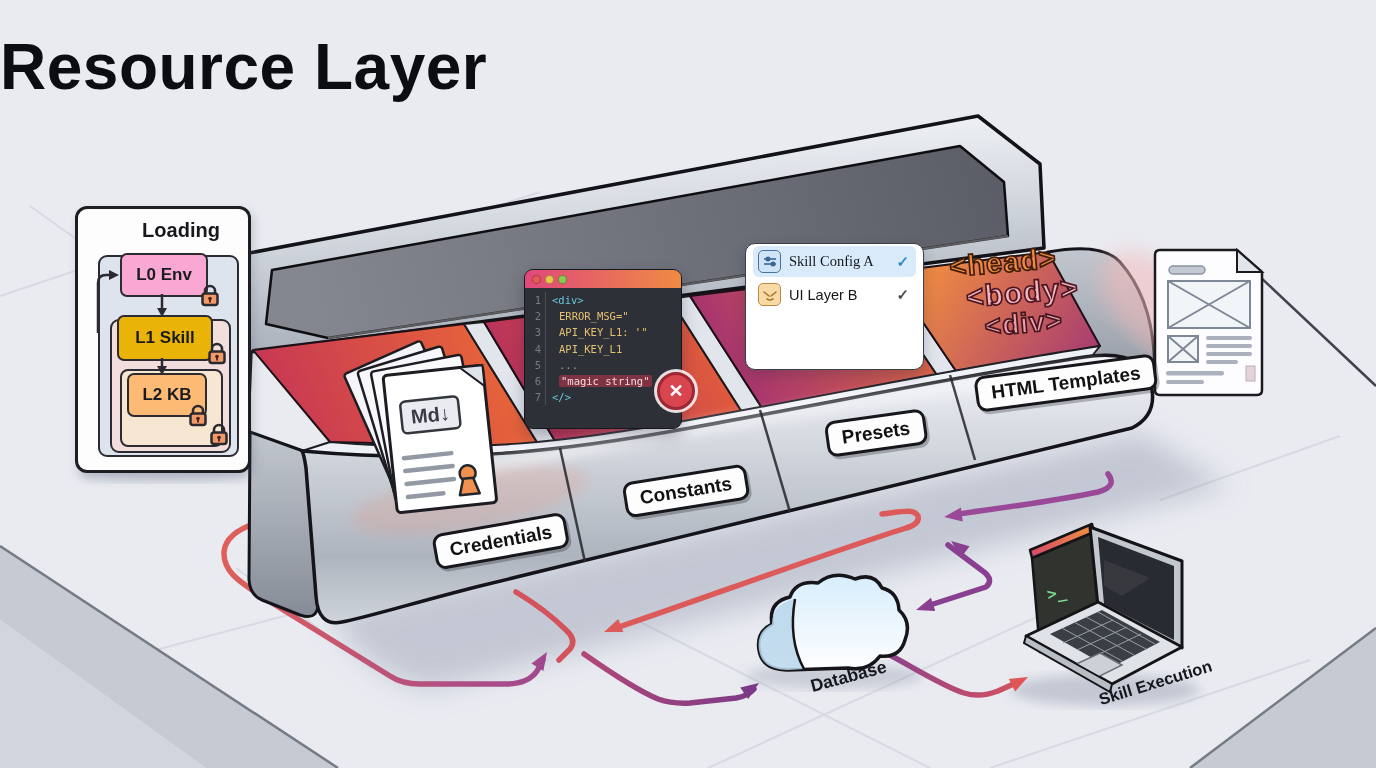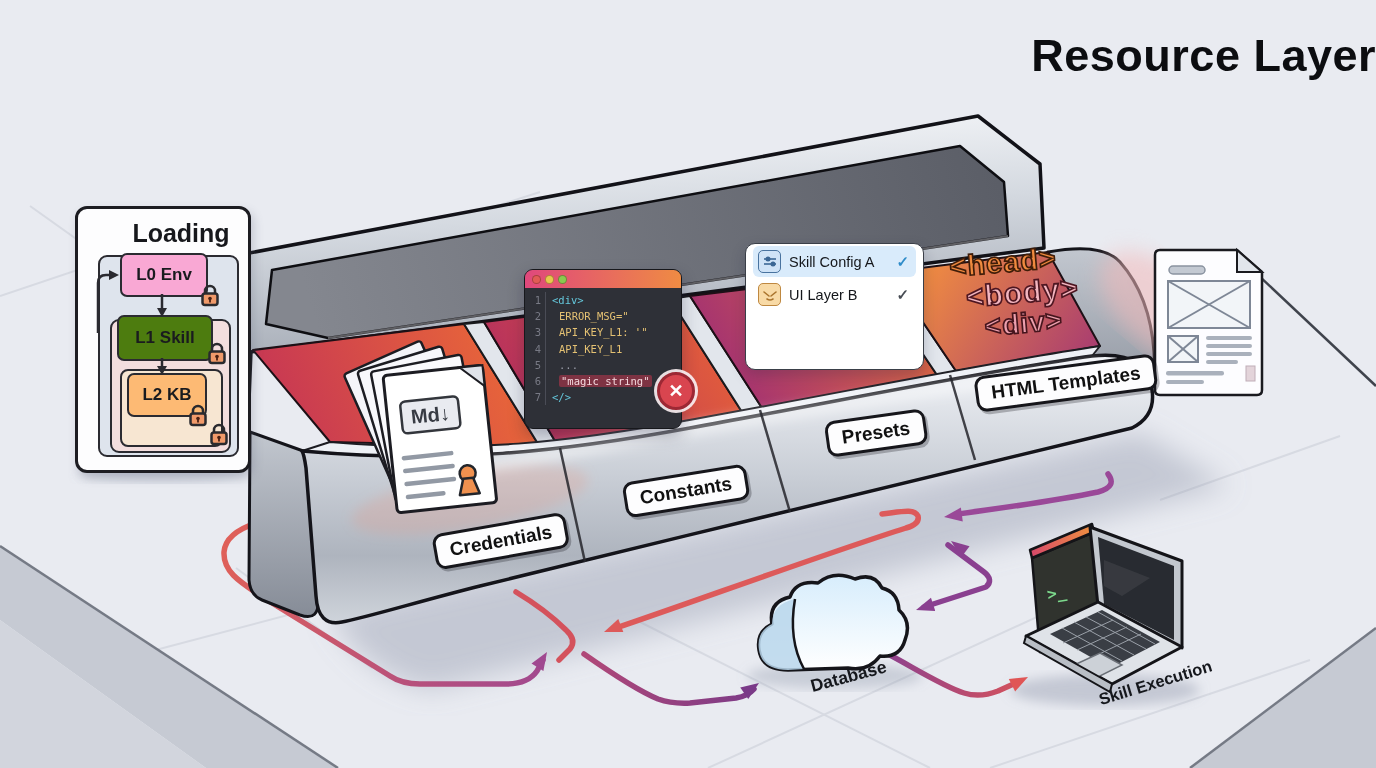--- a/index.html
+++ b/index.html
@@ -1,36 +1,36 @@
 <!DOCTYPE html>
 <html><head>
 <meta charset="utf-8">
 <style>
   html,body{margin:0;padding:0;background:#e9ebf1;font-family:"Liberation Sans",sans-serif;}
   .stage{position:relative;width:1376px;height:768px;overflow:hidden;background:#e9ebf1;}
   svg.scene{position:absolute;left:0;top:0;z-index:0;}
   .ov{position:absolute;z-index:2;}
 
-  .title{left:0;right:0;top:30px;text-align:right;font-size:45px;font-weight:800;
+  .title{left:0;right:0;top:30px;text-align:left;font-size:64px;font-weight:800;
          color:#0c0d10;letter-spacing:.5px;z-index:2;}
 
   
   .lpanel{left:75px;top:206px;width:170px;height:261px;background:#fdfdfe;border:3px solid #1d1d22;
           border-radius:12px;box-shadow:3px 5px 10px rgba(90,95,120,.25);z-index:3;}
-  .lp-title{margin-top:10px;text-align:center;font-size:25px;font-weight:bold;color:#17181c;margin-left:36px;}
+  .lp-title{margin-top:10px;text-align:center;font-size:20px;font-weight:bold;color:#17181c;margin-left:36px;}
   .lp-outer{position:absolute;left:20px;top:46px;width:137px;height:198px;background:#dee4ed;
             border:2.5px solid #2b2b31;border-radius:9px;}
   .lp-mid{position:absolute;left:32px;top:110px;width:117px;height:130px;background:#f3dede;
           border:2.5px solid #2b2b31;border-radius:9px;}
   .lp-inner{position:absolute;left:42px;top:160px;width:99px;height:74px;background:#f7e6d2;
             border:2.5px solid #2b2b31;border-radius:8px;}
   .lp-box{position:absolute;display:flex;align-items:center;justify-content:center;
           border:2.5px solid #2b2b31;border-radius:7px;font-size:17px;font-weight:bold;color:#1a1b1f;}
   .lp-l0{left:42px;top:44px;width:84px;height:40px;background:#f9a8d4;}
-  .lp-l1{left:39px;top:106px;width:92px;height:42px;background:#4d7c0f;}
+  .lp-l1{left:39px;top:106px;width:92px;height:42px;background:#eab308;}
   .lp-l2{left:49px;top:164px;width:76px;height:40px;background:#fdba74;}
   .lp-svg{position:absolute;}
 
   
   .editor{left:524px;top:269px;width:156px;height:158px;border-radius:9px;background:#2e3037;
           border:1.5px solid #17181c;box-shadow:0 7px 16px rgba(25,25,55,.3);z-index:3;}
   .ed-head{height:18px;border-radius:7.5px 7.5px 0 0;background:linear-gradient(90deg,#e0487c,#ef8b43);
            display:flex;align-items:center;gap:4px;padding:0 7px;}
   .dot{width:7px;height:7px;border-radius:50%;border:1px solid rgba(60,20,20,.35);}
   .d-r{background:#e25b55;} .d-y{background:#e9c94d;} .d-g{background:#8bc94f;}
@@ -45,21 +45,21 @@
            font-weight:bold;display:flex;align-items:center;justify-content:center;box-sizing:border-box;}
 
   
   .dd{left:745px;top:243px;width:177px;height:125px;background:#fff;border:1.5px solid #3a3f48;
       border-radius:10px;box-shadow:0 6px 14px rgba(35,40,70,.25);z-index:3;}
   .dd-select{margin:8px 10px 5px;height:27px;border:2px solid #3f7fb7;border-radius:8px;display:flex;
              align-items:center;padding:0 9px;font-size:14.5px;color:#1c1e22;background:#fff;}
   .dd-chev{margin-left:auto;display:flex;}
   .dd-row{margin:2px 7px;height:31px;border-radius:6px;display:flex;align-items:center;gap:8px;
           padding:0 5px;font-size:14.5px;color:#15171b;}
-  .dd-row.sel{background:#d9ebfb;}
+  .dd-row.sel{background:#d9ebfb;font-family:Liberation Serif, serif;}
   .dd-ico{width:23px;height:23px;border-radius:5px;flex:none;display:flex;align-items:center;
           justify-content:center;box-sizing:border-box;}
   .ico-a{background:#cfe3f7;border:1.5px solid #49739f;}
   .ico-b{background:#f8daa6;border:1.5px solid #bf8840;}
   .dd-check{margin-left:auto;font-weight:bold;font-size:15px;padding-right:2px;}
   .c-blue{color:#2f8cc9;} .c-gray{color:#474c54;}
 
   
   .tags{left:934px;top:247px;transform:rotate(-5deg);font-weight:800;z-index:2;line-height:31px;}
   .tag-line{letter-spacing:1px;-webkit-text-stroke:1.7px #44190c;}

